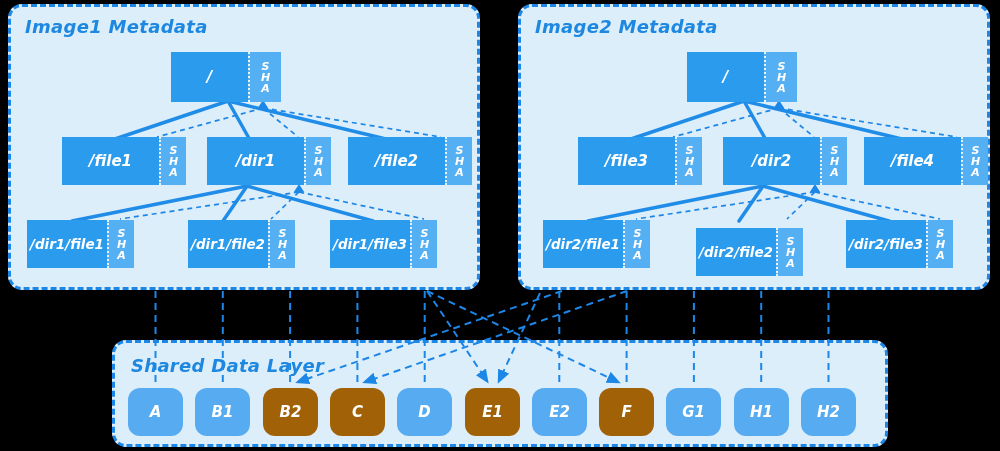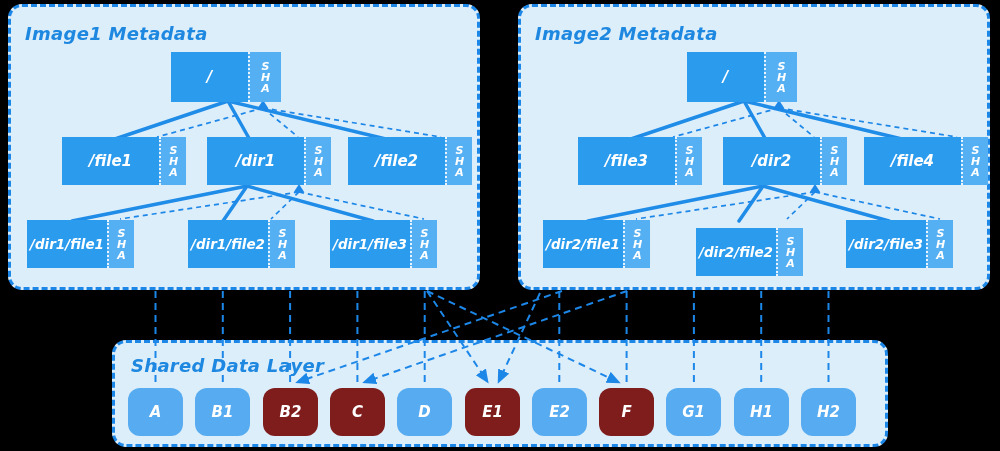--- a/index.html
+++ b/index.html
@@ -4,21 +4,21 @@
 <style>
   html,body{margin:0;padding:0;background:#000;}
   .stage{position:relative;width:1000px;height:451px;background:#000;overflow:hidden;
          font-family:"DejaVu Sans","Liberation Sans",sans-serif;}
 
   
   .panel{position:absolute;background:#ddeefb;border:3px dashed #1d87e8;border-radius:14px;box-sizing:border-box;}
   .panel-img1{left:8px;top:4px;width:472px;height:286px;}
   .panel-img2{left:518px;top:4px;width:472px;height:286px;}
   .panel-shared{left:112px;top:340px;width:776px;height:107px;}
-  .panel-title{position:absolute;left:14px;top:16px;font-size:18px;font-weight:bold;font-style:italic;color:#1e88e0;letter-spacing:.3px;}
+  .panel-title{position:absolute;left:14px;top:9px;font-size:18px;font-weight:bold;font-style:italic;color:#1e88e0;letter-spacing:.3px;}
   .shared-title{left:16px;top:12px;}
 
   
   .node{position:absolute;display:flex;height:48px;}
   .node-main{background:#2b9bed;color:#fff;font-weight:bold;font-style:italic;font-size:15px;
              display:flex;align-items:center;justify-content:center;width:97px;}
   .node-sha{background:#55aff3;width:27px;border-left:2px dotted #e9f4fe;box-sizing:border-box;
             display:flex;align-items:center;justify-content:center;}
   .sha-text{width:11px;word-break:break-all;line-height:11px;font-size:11px;font-weight:bold;
             font-style:italic;color:#fff;text-align:center;}
@@ -32,21 +32,21 @@
   .i1-l0{left:27px;top:220px;border-radius:20px;}  .i1-l1{left:180px;top:220px;padding-left:8px;} .i1-l2{left:330px;top:220px;}
   .i2-root{left:687px;top:52px;}
   .i2-c0{left:578px;top:137px;} .i2-c1{left:723px;top:137px;} .i2-c2{left:864px;top:137px;}
   .i2-l0{left:543px;top:220px;} .i2-l1{left:696px;top:220px;margin-top:8px;} .i2-l2{left:846px;top:220px;}
 
   
   .block{position:absolute;top:388px;width:55px;height:48px;border-radius:12px;
          display:flex;align-items:center;justify-content:center;color:#fff;
          font-weight:bold;font-style:italic;font-size:15px;}
   .block.blue{background:#57abf0;}
-  .block.green{background:#7f1d1d;font-style:italic;}
+  .block.green{background:#a16207;font-style:italic;}
   .b0{left:128px;} .b1{left:195px;} .b2{left:263px;} .b3{left:330px;} .b4{left:397px;}
   .b5{left:465px;border-radius:11px;} .b6{left:532px;} .b7{left:599px;} .b8{left:666px;} .b9{left:734px;} .b10{left:801px;}
 
   svg.overlay{position:absolute;left:0;top:0;pointer-events:none;}
 </style>
 </head>
 <body>
 
 <div class="stage">
 

